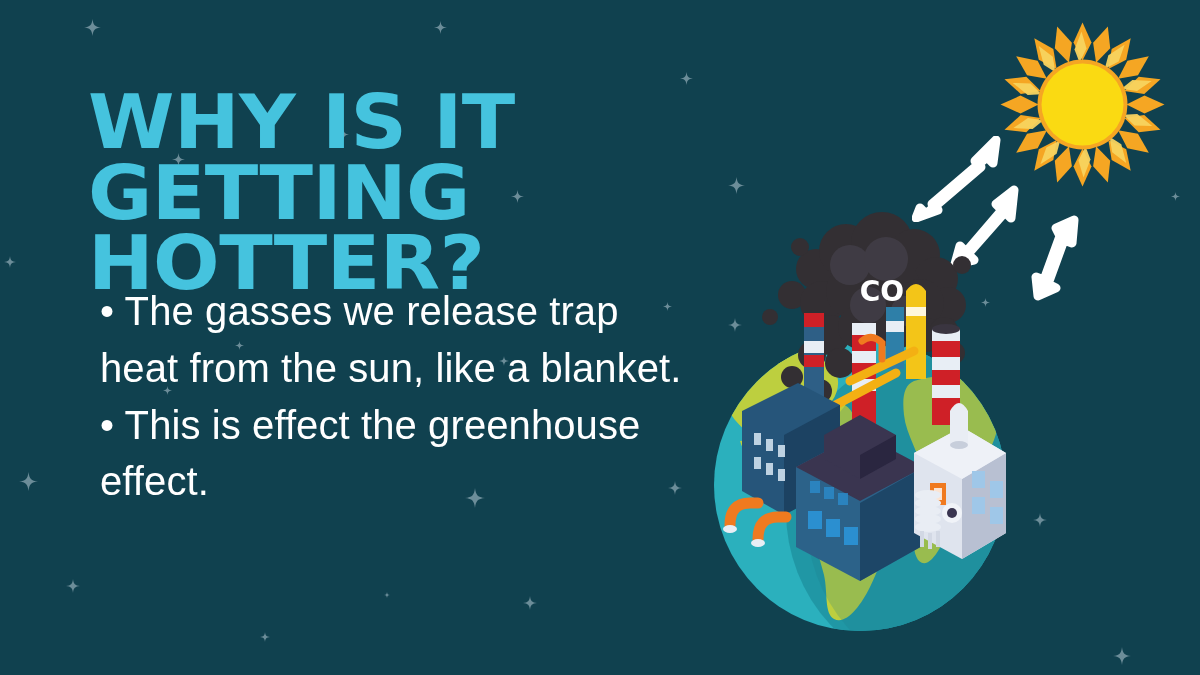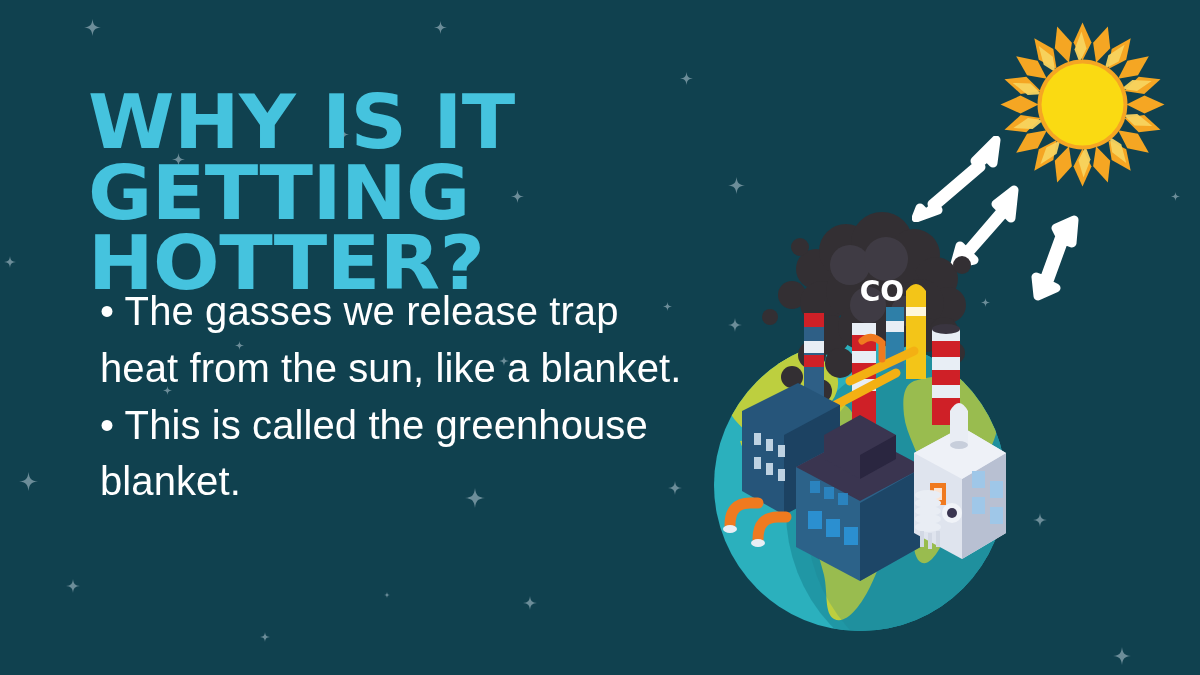--- a/index.html
+++ b/index.html
@@ -141,21 +141,21 @@
       </svg>
       <svg class="star" viewBox="0 0 100 100" width="9" height="9" style="left: 1170.5px; top: 191.5px;">
         <path d="M50 0 C54 36 64 46 100 50 C64 54 54 64 50 100 C46 64 36 54 0 50 C36 46 46 36 50 0 Z" fill="#6c8d99"></path>
       </svg>
     </div>
 
   <h1 id="title" style="color: rgb(69, 195, 222);">WHY IS IT GETTING HOTTER?</h1>
 
   <div id="body-copy" style="color: rgb(255, 255, 255);">
     <p>• The gasses we release trap heat from the sun, like a blanket.</p>
-    <p>• This is called the greenhouse blanket.</p>
+    <p>• This is effect the greenhouse effect.</p>
   </div>
 
   <svg id="sun" viewBox="0 0 165 165">
     <g transform="translate(82.5,82.5)">
       <g fill="#f5a623">
         <polygon points="0,-44 9,-62 0,-82 -9,-62"></polygon>
         <polygon points="0,-44 9,-62 0,-82 -9,-62" transform="rotate(18)"></polygon>
         <polygon points="0,-44 9,-62 0,-82 -9,-62" transform="rotate(36)"></polygon>
         <polygon points="0,-44 9,-62 0,-82 -9,-62" transform="rotate(54)"></polygon>
         <polygon points="0,-44 9,-62 0,-82 -9,-62" transform="rotate(72)"></polygon>

